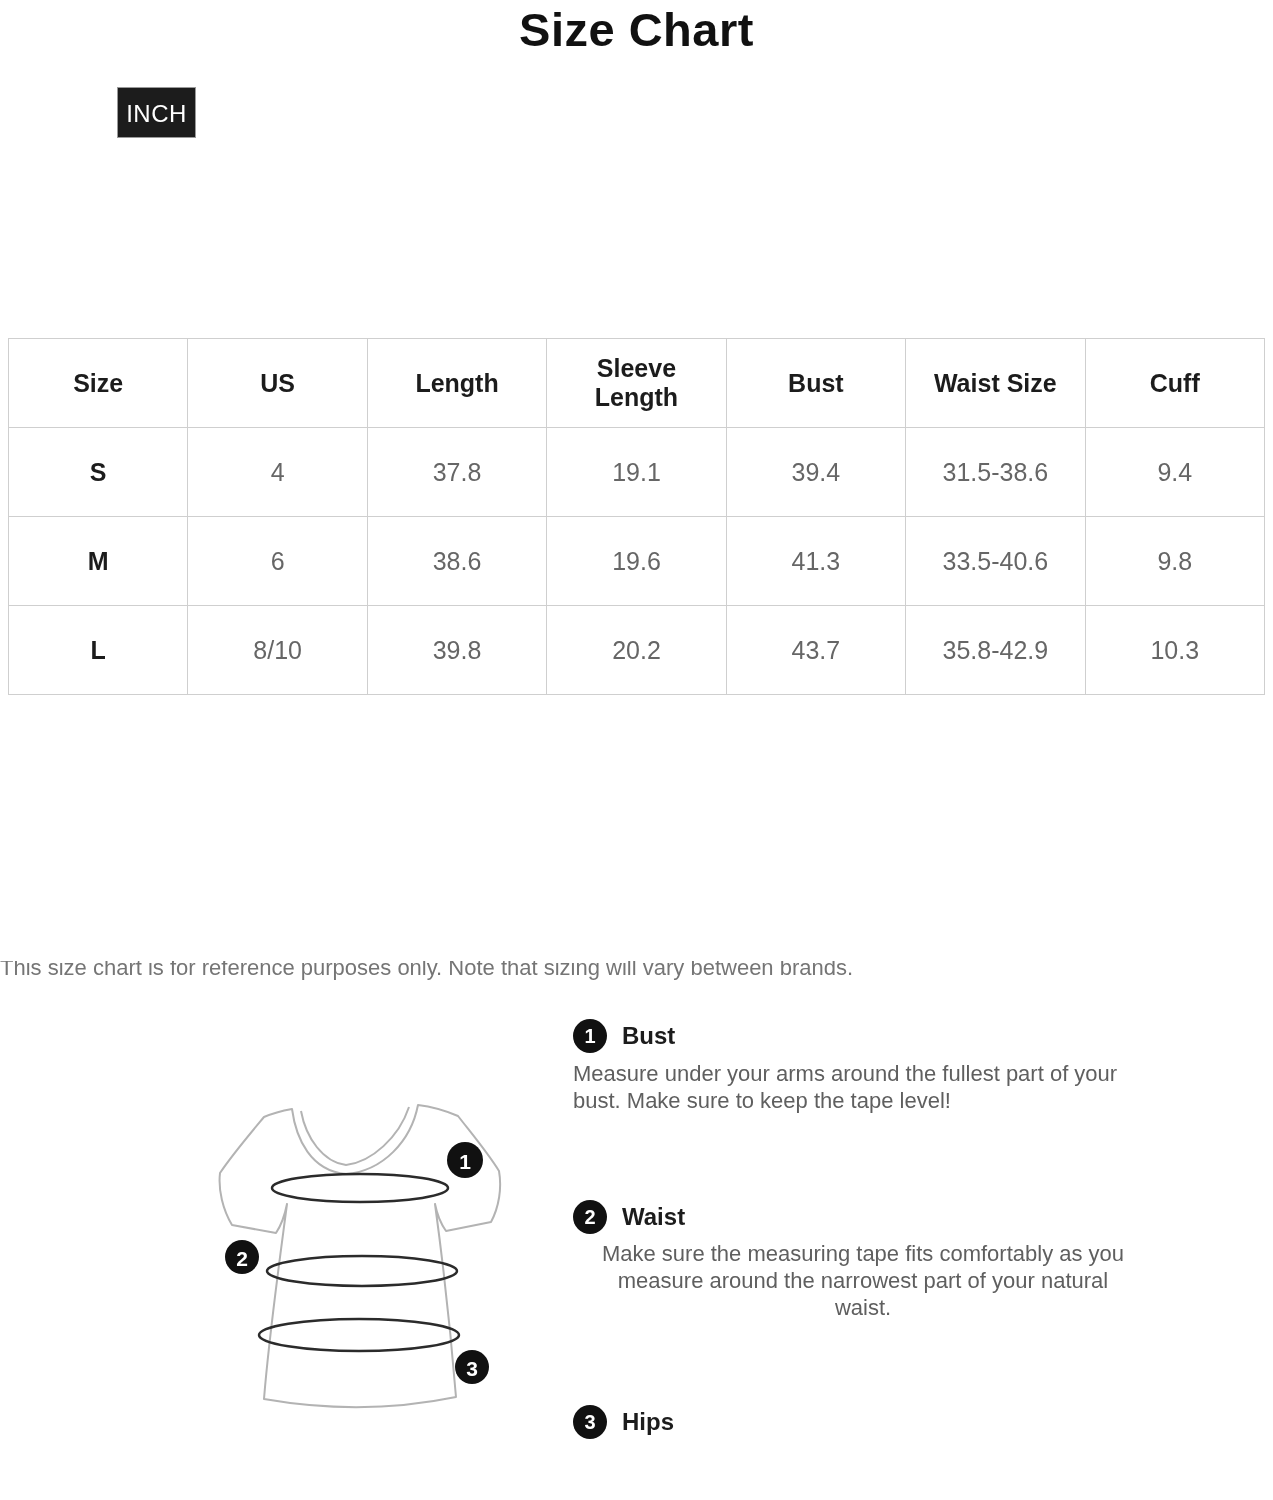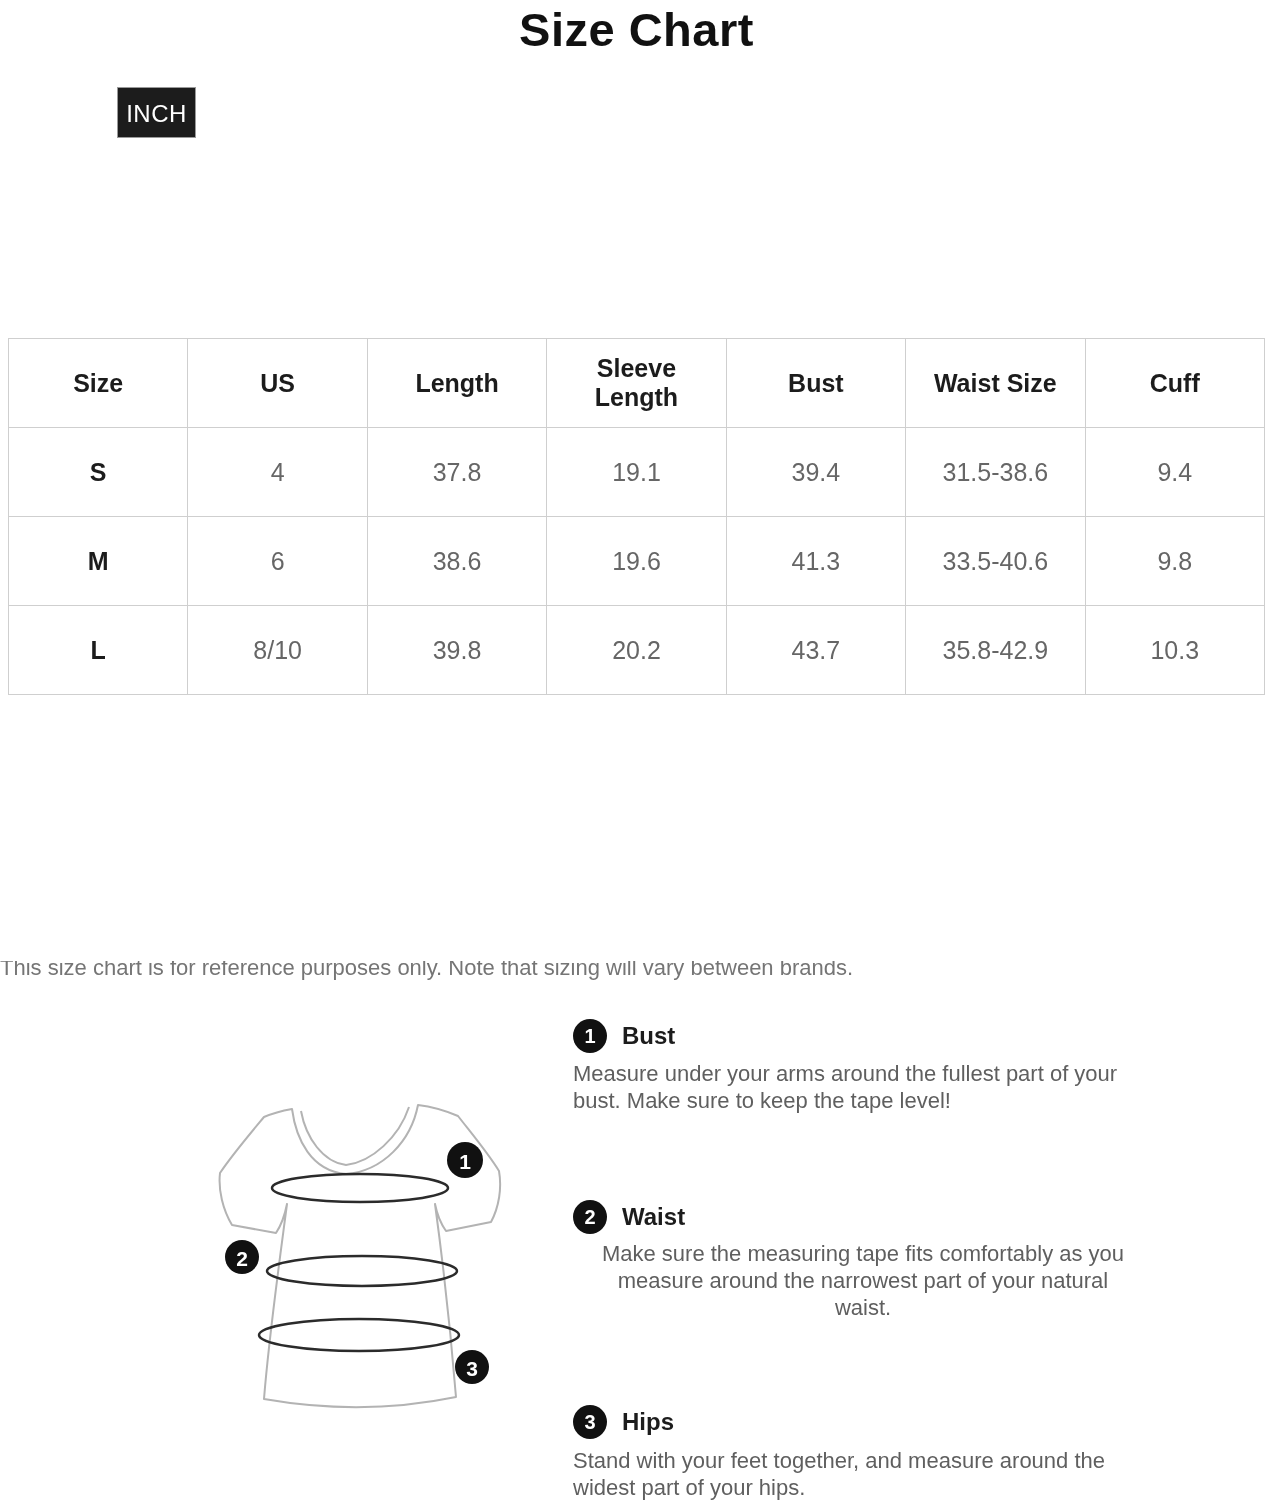--- a/index.html
+++ b/index.html
@@ -202,16 +202,14 @@
   <div class="section-body sec2-body">Make sure the measuring tape fits comfortably as you
 measure around the narrowest part of your natural
 waist.</div>
 
   <div class="measure-section sec3">
     <div class="section-head">
       <div class="num-circle">3</div>
       <div class="section-title">Hips</div>
     </div>
   </div>
-  <div class="section-body sec3-body">Stand with your feet together, and measure around the
-widest part of your hips.</div>
 
 </div>
 
 </body></html>

